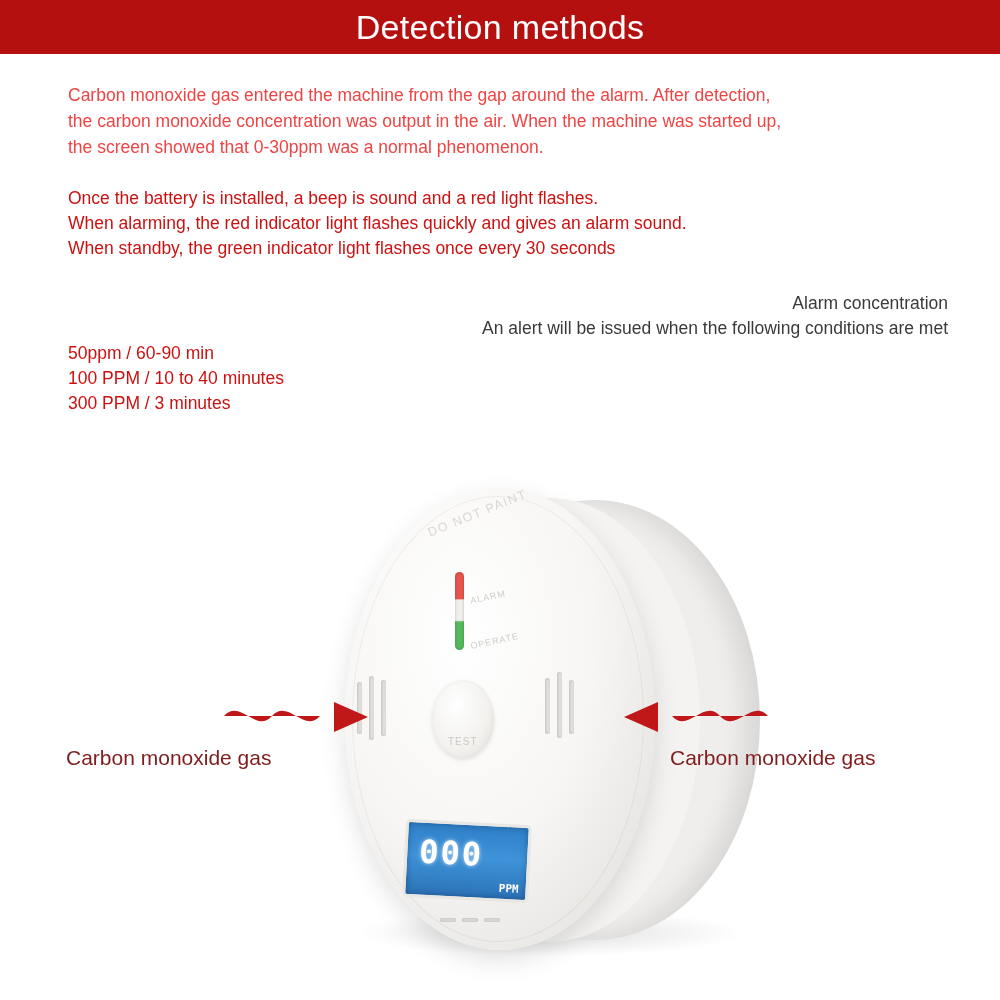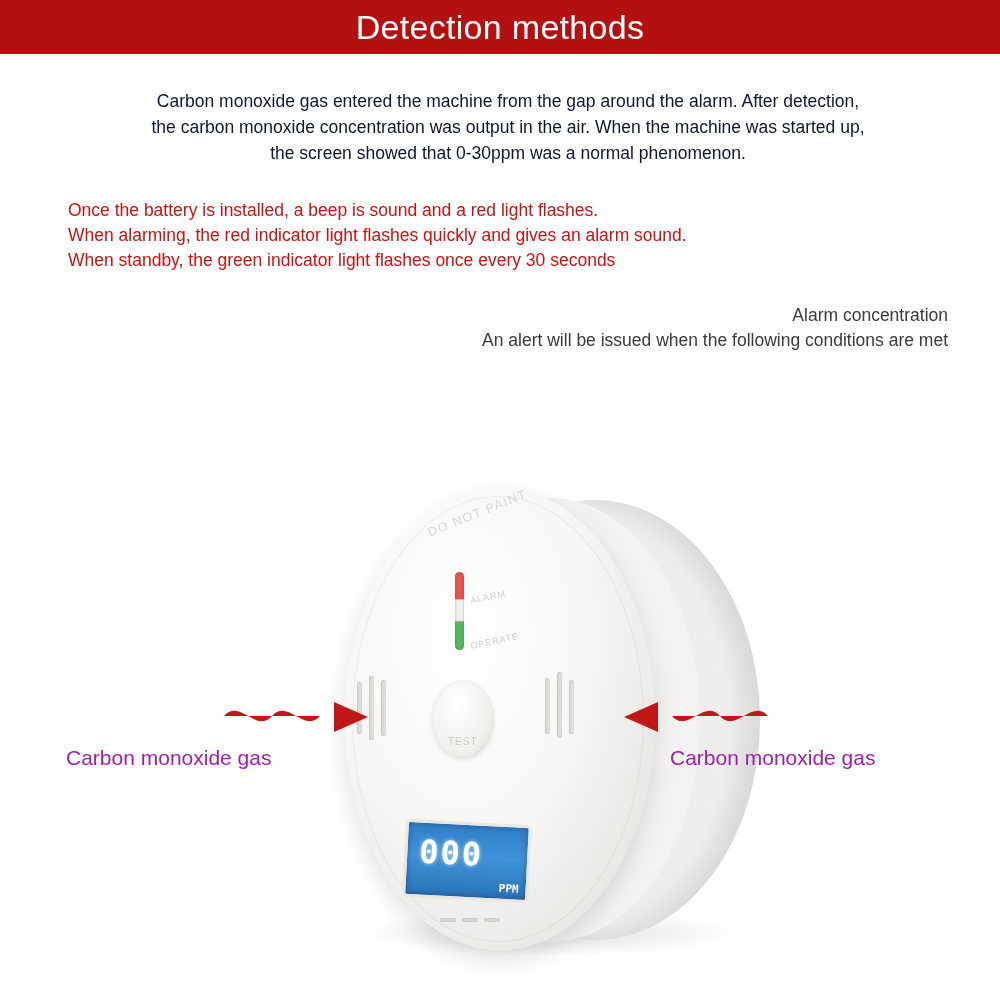--- a/index.html
+++ b/index.html
@@ -43,25 +43,24 @@
   }
 
   
   .content {
     position: absolute;
     left: 68px;
     top: 82px;
     width: 880px;
   }
   .para-gray {
-    color: #0f172a;
+    color: #ef4444;
     font-size: 17.5px;
     line-height: 26px;
-    margin: 6px;
-    text-align: center;
+    margin: 0;
   }
   .para-gray div { white-space: nowrap; }
 
   .para-red {
     color: #cc1111;
     font-size: 17.5px;
     line-height: 25px;
     margin: 0;
   }
   .para-red div { white-space: nowrap; }
@@ -250,21 +249,21 @@
     height: 4px;
     border-radius: 2px;
     background: #dbd9d5;
     box-shadow: inset 0 0 2px rgba(0,0,0,0.2);
   }
 
   
   .gas-label {
     position: absolute;
     font-size: 21px;
-    color: #a21caf;
+    color: #7f1d1d;
     white-space: nowrap;
   }
   .gas-label-left { left: 66px; top: 306px; }
   .gas-label-right { left: 670px; top: 306px; }
 
   .arrow-svg { position: absolute; }
   .arrow-left-svg { left: 222px; top: 256px; }
   .arrow-right-svg { left: 620px; top: 256px; }
 </style>
 </head>
@@ -291,20 +290,25 @@
     <div>When standby, the green indicator light flashes once every 30 seconds</div>
   </div>
 
   <div class="gap-2"></div>
 
   <div class="para-dark">
     <div>Alarm concentration</div>
     <div>An alert will be issued when the following conditions are met</div>
   </div>
 
+  <div class="para-red">
+    <div>50ppm / 60-90 min</div>
+    <div>100 PPM / 10 to 40 minutes</div>
+    <div>300 PPM / 3 minutes</div>
+  </div>
 
 </div>
 
 <div class="photo">
 
   <div class="shadow-floor"></div>
   <div class="detector-back"></div>
   <div class="detector-side"></div>
   <div class="detector-front"></div>
   <div class="front-rim"></div>

